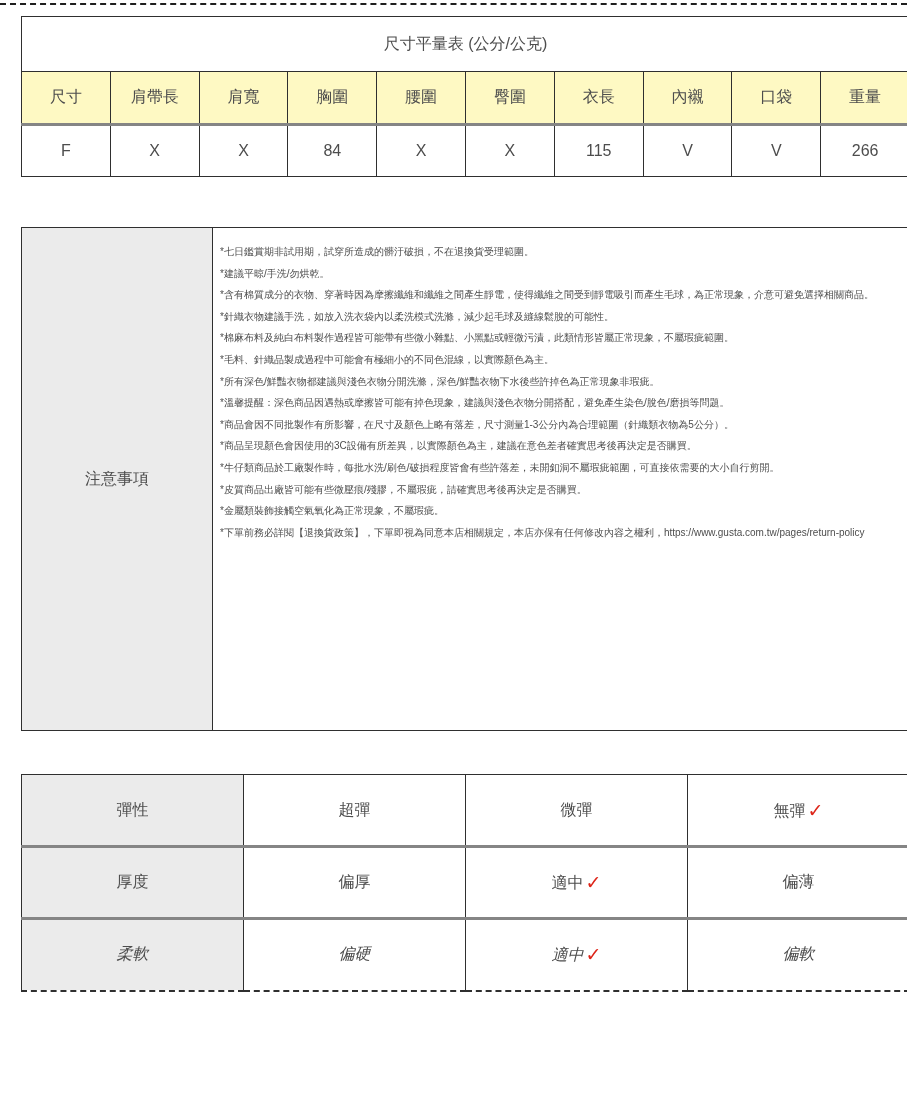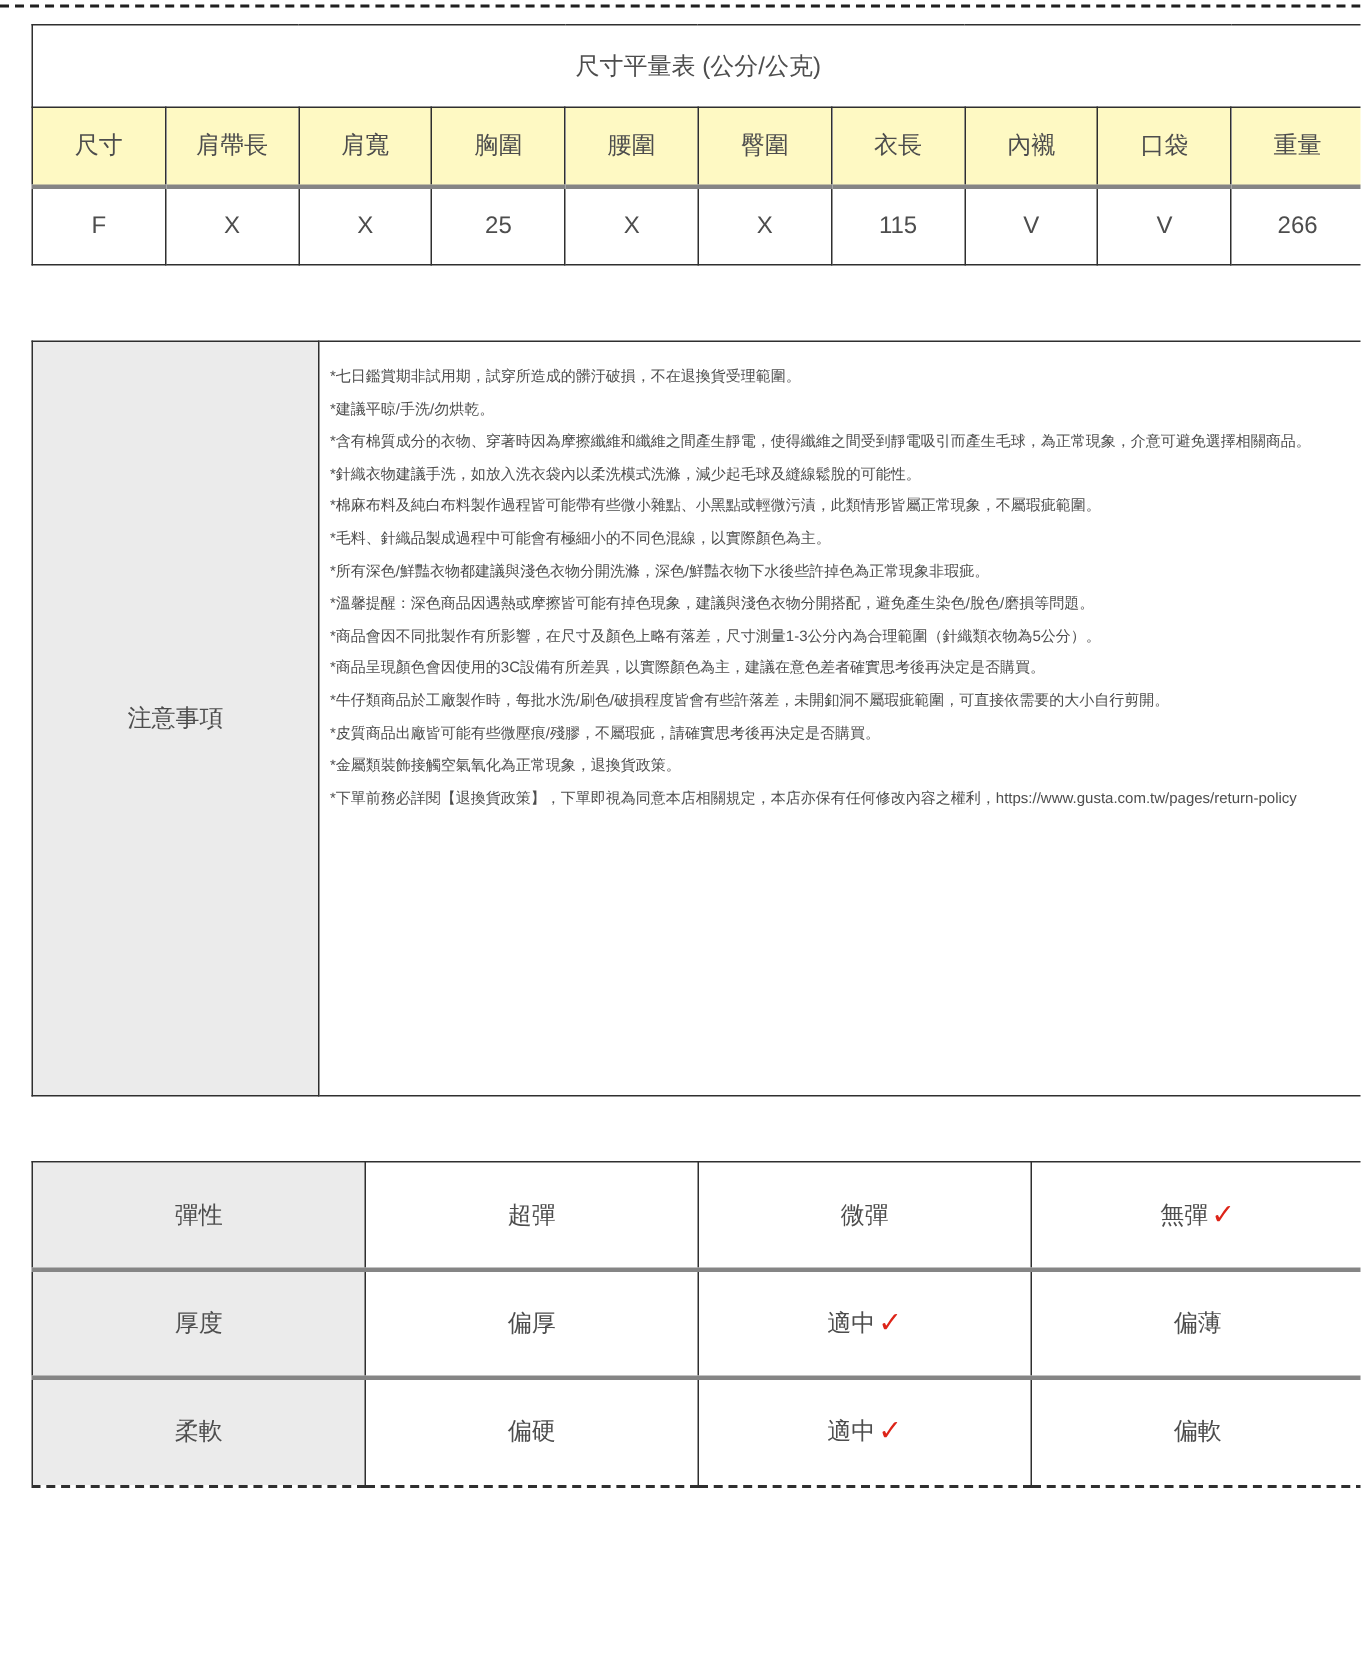--- a/index.html
+++ b/index.html
@@ -43,21 +43,21 @@
     padding: 13px 6px 13px 7px;
     font-size: 10px; line-height: 21.6px;
   }
   .notice-item { margin: 0; }
 
   
   .props-table { margin-top: 43px; }
   .props-table td { height: 72px; width: 25%; }
   .props-table .label-cell { background: #ebebeb; }
   .props-table tr + tr td { border-top: 3px solid #858585; }
-  .props-table tr:last-child td { border-bottom: 2px dashed #2f2f2f; }
+  .props-table tr:last-child td { border-bottom: 2px dashed #2f2f2f; font-style: italic; }
   .check-icon {
     color: #dd2418;
     font-size: 19px;
     margin-left: 2px;
     font-weight: bold;
     vertical-align: -1px;
   }
 </style>
 </head>
 <body>
@@ -78,21 +78,21 @@
     <td>臀圍</td>
     <td>衣長</td>
     <td>內襯</td>
     <td>口袋</td>
     <td>重量</td>
   </tr>
   <tr class="data-row">
     <td>F</td>
     <td>X</td>
     <td>X</td>
-    <td>25</td>
+    <td>84</td>
     <td>X</td>
     <td>X</td>
     <td>115</td>
     <td>V</td>
     <td>V</td>
     <td>266</td>
   </tr>
 </tbody>
   </table>
 
@@ -106,21 +106,21 @@
           <div class="notice-item">*含有棉質成分的衣物、穿著時因為摩擦纖維和纖維之間產生靜電，使得纖維之間受到靜電吸引而產生毛球，為正常現象，介意可避免選擇相關商品。</div>
           <div class="notice-item">*針織衣物建議手洗，如放入洗衣袋內以柔洗模式洗滌，減少起毛球及縫線鬆脫的可能性。</div>
           <div class="notice-item">*棉麻布料及純白布料製作過程皆可能帶有些微小雜點、小黑點或輕微污漬，此類情形皆屬正常現象，不屬瑕疵範圍。</div>
           <div class="notice-item">*毛料、針織品製成過程中可能會有極細小的不同色混線，以實際顏色為主。</div>
           <div class="notice-item">*所有深色/鮮豔衣物都建議與淺色衣物分開洗滌，深色/鮮豔衣物下水後些許掉色為正常現象非瑕疵。</div>
           <div class="notice-item">*溫馨提醒：深色商品因遇熱或摩擦皆可能有掉色現象，建議與淺色衣物分開搭配，避免產生染色/脫色/磨損等問題。</div>
           <div class="notice-item">*商品會因不同批製作有所影響，在尺寸及顏色上略有落差，尺寸測量1-3公分內為合理範圍（針織類衣物為5公分）。</div>
           <div class="notice-item">*商品呈現顏色會因使用的3C設備有所差異，以實際顏色為主，建議在意色差者確實思考後再決定是否購買。</div>
           <div class="notice-item">*牛仔類商品於工廠製作時，每批水洗/刷色/破損程度皆會有些許落差，未開釦洞不屬瑕疵範圍，可直接依需要的大小自行剪開。</div>
           <div class="notice-item">*皮質商品出廠皆可能有些微壓痕/殘膠，不屬瑕疵，請確實思考後再決定是否購買。</div>
-          <div class="notice-item">*金屬類裝飾接觸空氣氧化為正常現象，退換貨政策。</div>
+          <div class="notice-item">*金屬類裝飾接觸空氣氧化為正常現象，不屬瑕疵。</div>
           <div class="notice-item">*下單前務必詳閱【退換貨政策】，下單即視為同意本店相關規定，本店亦保有任何修改內容之權利，https://www.gusta.com.tw/pages/return-policy</div>
         </td>
   </tr>
 </tbody>
   </table>
 
 <table class="props-table">
   <tbody>
       <tr>
     <td class="label-cell">彈性</td>

